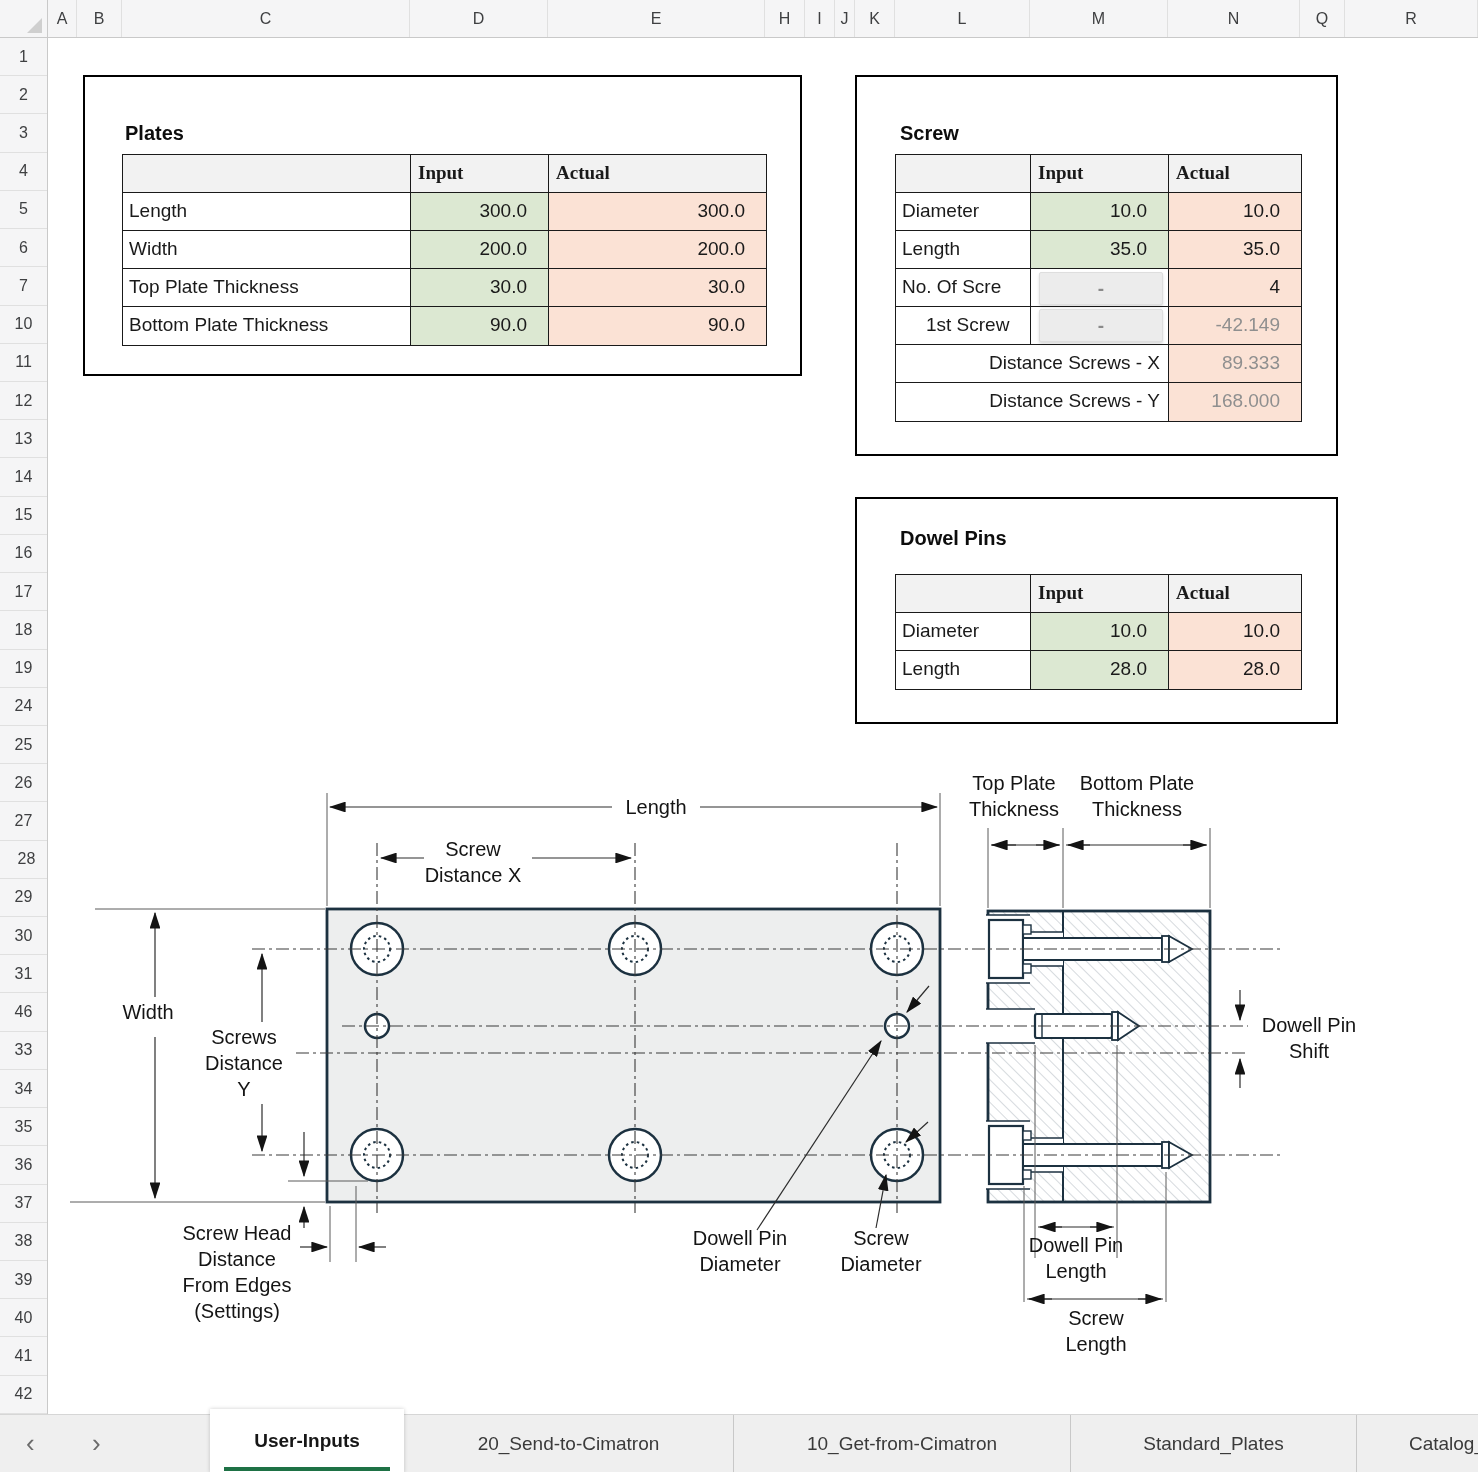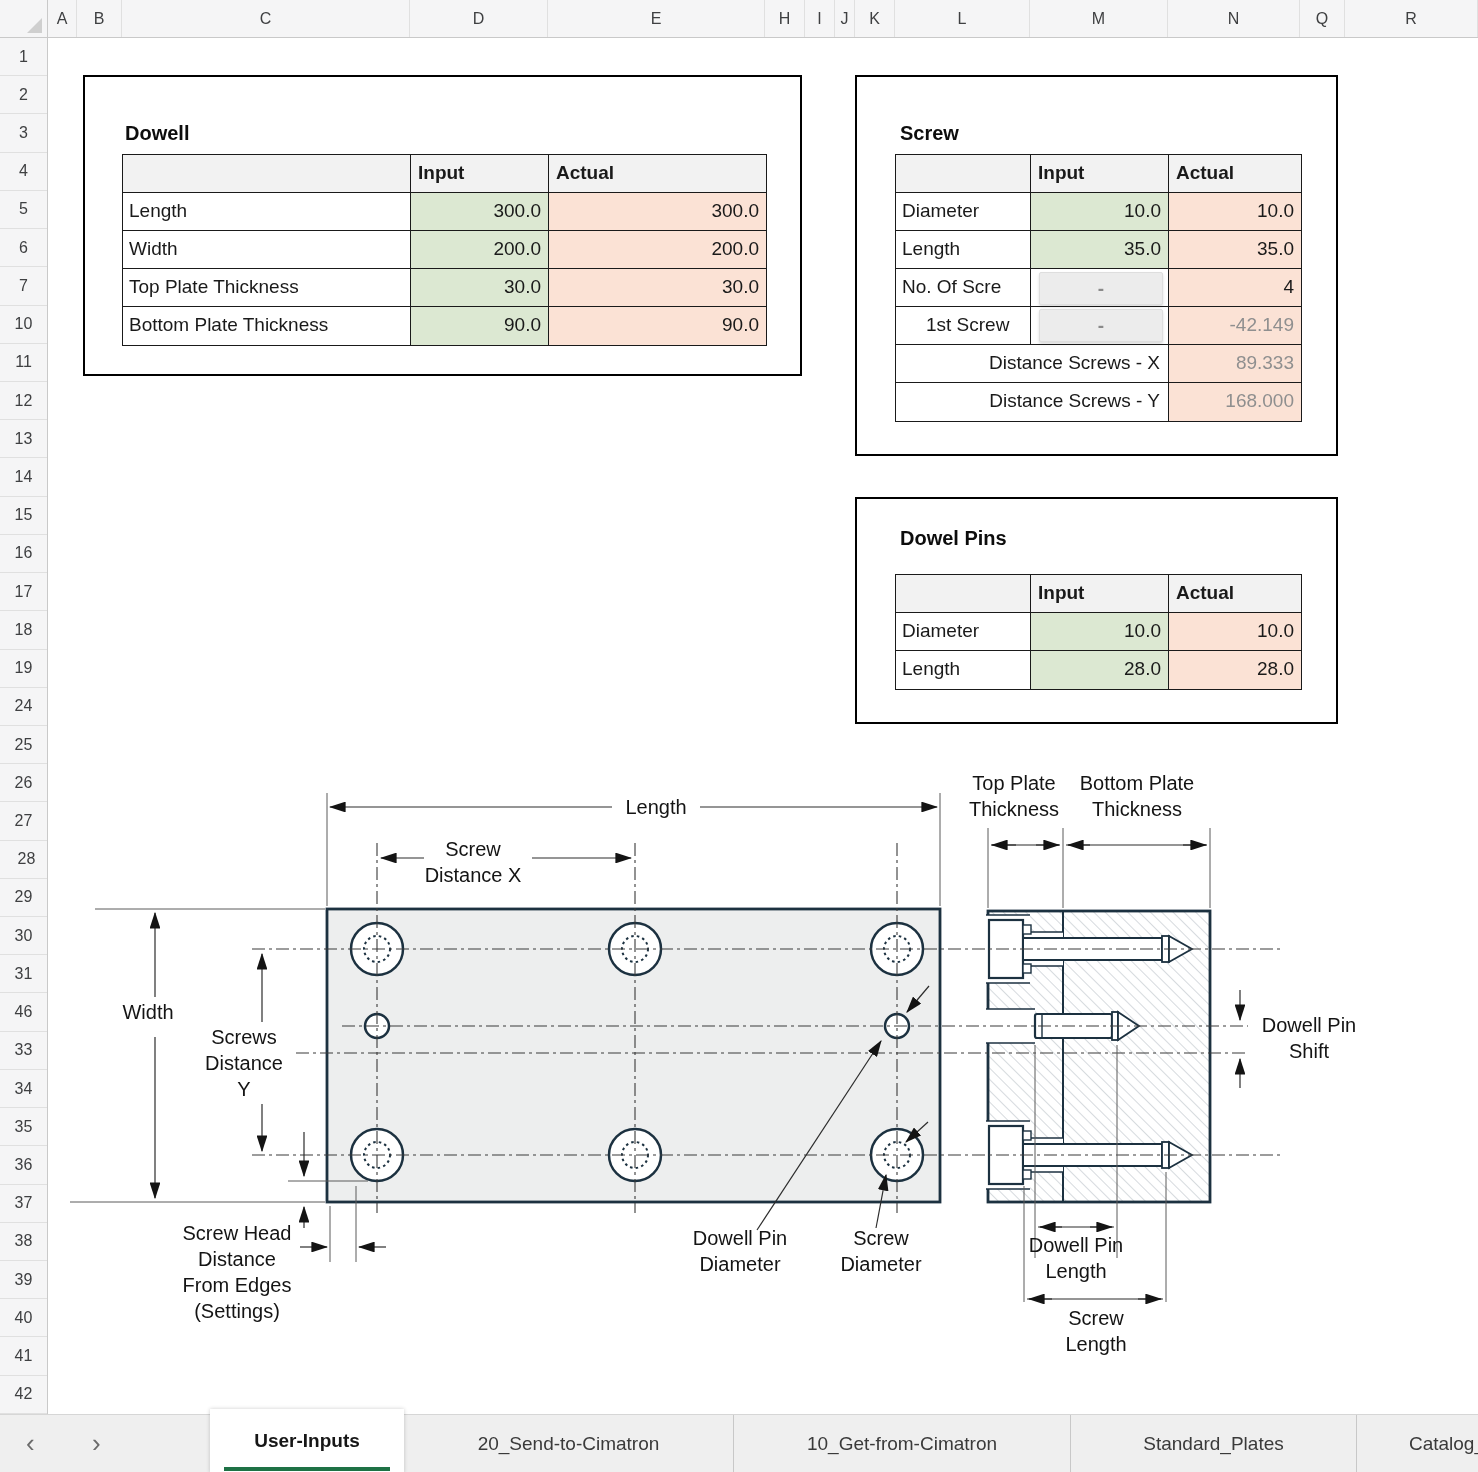--- a/index.html
+++ b/index.html
@@ -22,23 +22,23 @@
   
   .gbox{position:absolute;border:2.5px solid #000;box-sizing:border-box;background:transparent;}
   .ttl{position:absolute;font-size:20px;font-weight:700;color:#0d0d0d;}
   
   .xtable{position:absolute;display:grid;border:1.4px solid #1a1a1a;background:#fff;box-sizing:content-box;}
   .xtable .c{border-right:1.2px solid #1a1a1a;border-bottom:1.2px solid #1a1a1a;
           box-sizing:border-box;font-size:19px;height:38px;line-height:36px;
           white-space:nowrap;overflow:hidden;background:#fff;}
   .xtable .lastc{border-right:none;}
   .xtable .lastr{border-bottom:none;}
-  .xtable .hd{background:#f2f2f2;font-weight:700;padding-left:7px;}
+  .xtable .hd{background:#f2f2f2;font-weight:700;padding-left:7px;font-family:Liberation Serif, serif;}
   .xtable .lbl{padding-left:6px;text-align:left;}
-  .xtable .num{text-align:right;padding-right:7px;}
+  .xtable .num{text-align:right;padding-right:21px;}
   .xtable .green{background:#dce8d2;}
   .xtable .pink{background:#fbe2d5;}
   .xtable .gray{color:#8f8f8f;}
   .xtable .indent{padding-left:30px;}
   .xtable .merged{grid-column:span 2;text-align:right;padding-right:8px;}
   
   .ddov{position:absolute;width:124px;height:33px;background:#ececec;border:1px solid #dedede;
         border-radius:2px;box-shadow:0 2px 3px rgba(0,0,0,.14);display:flex;align-items:center;
         justify-content:center;font-weight:700;font-size:19px;color:#8a8a8a;box-sizing:border-box;}
   
@@ -118,21 +118,21 @@
       <div class="rowcell" style="height: 38.2222px;">36</div>
       <div class="rowcell" style="height: 38.2222px;">37</div>
       <div class="rowcell" style="height: 38.2222px;">38</div>
       <div class="rowcell" style="height: 38.2222px;">39</div>
       <div class="rowcell" style="height: 38.2222px;">40</div>
       <div class="rowcell" style="height: 38.2222px;">41</div>
       <div class="rowcell" style="height: 38.2222px;">42</div>
     </div>
 
   <div class="gbox" style="left:83px;top:75px;width:719px;height:301px;"></div>
-  <div class="ttl" style="left:125px;top:122px;">Dowell</div>
+  <div class="ttl" style="left:125px;top:122px;">Plates</div>
   <div class="xtable" style="left:122px;top:154px;grid-template-columns:288px 138px 217px;">
     <div class="c hd"></div>
     <div class="c hd">Input</div>
     <div class="c hd lastc">Actual</div>
 
     <div class="c lbl">Length</div>
     <div class="c num green">300.0</div>
     <div class="c num pink lastc">300.0</div>
 
     <div class="c lbl">Width</div>

